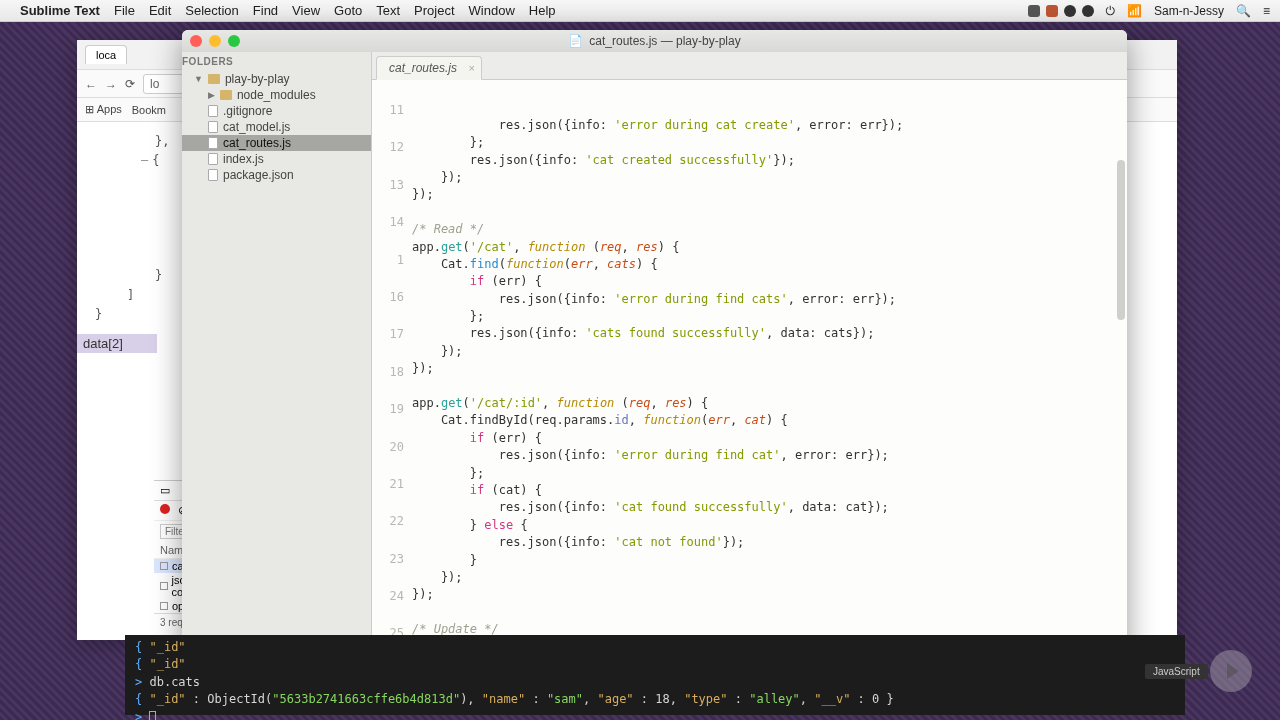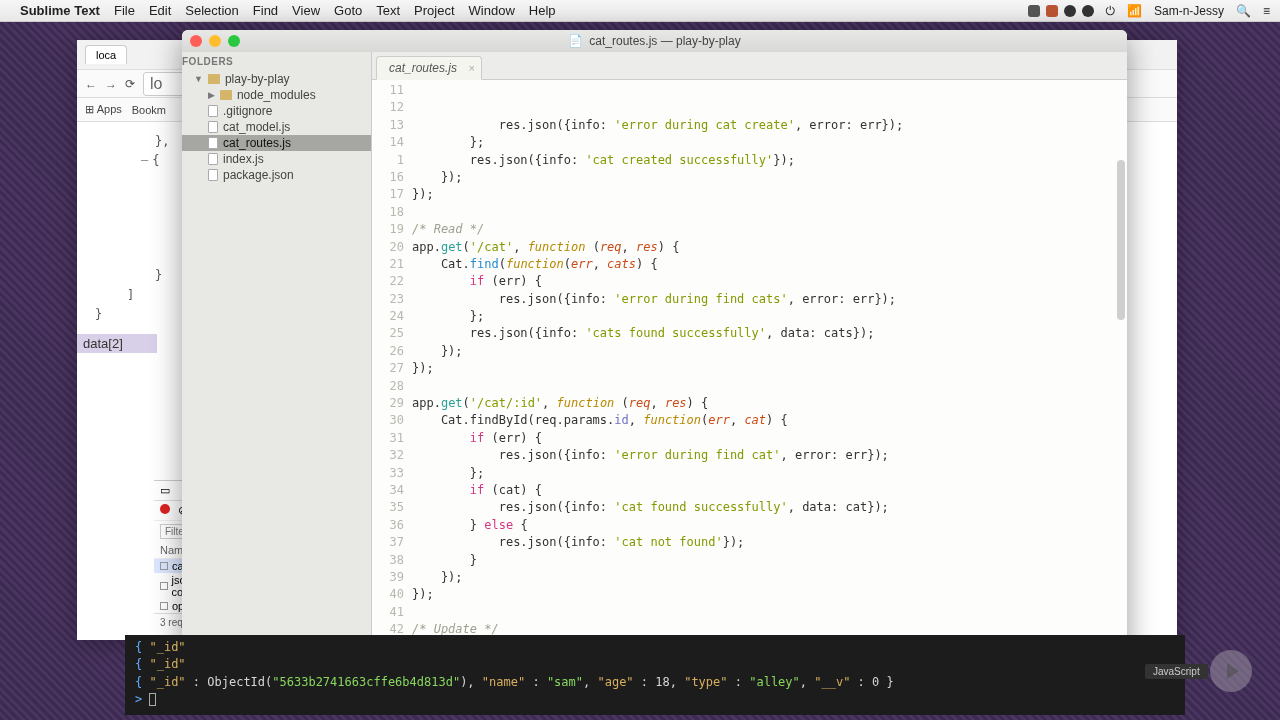--- a/index.html
+++ b/index.html
@@ -16,21 +16,21 @@
 
 
 .desktop { position: absolute; top: 22px; left: 0; right: 0; bottom: 0; background: repeating-linear-gradient(45deg, #3d2a52, #3d2a52 3px, #4a3560 3px, #4a3560 6px); }
 
 
 .browser { position: absolute; top: 40px; left: 77px; width: 1100px; height: 600px; background: #fff; border-radius: 6px 6px 0 0; box-shadow: 0 4px 20px rgba(0,0,0,.3); }
 .browser-top { height: 30px; background: #f2f2f2; border-bottom: 1px solid #ddd; display: flex; align-items: center; padding: 0 8px; font-size: 12px; gap: 6px; }
 .tab-stub { background: #fff; border: 1px solid #ccc; border-bottom: none; padding: 3px 10px; border-radius: 4px 4px 0 0; font-size: 11px; }
 .browser-toolbar { height: 28px; background: #fafafa; border-bottom: 1px solid #ddd; display: flex; align-items: center; gap: 8px; padding: 0 8px; font-size: 12px; color: #555; }
 .nav-btn { cursor: pointer; }
-.omnibox { flex: 1; border: 1px solid #ccc; border-radius: 3px; padding: 2px 6px; background: #fff; font-size: 16px; color: #666; max-width: 60px; }
+.omnibox { flex: 1; border: 1px solid #ccc; border-radius: 3px; padding: 2px 6px; background: #fff; font-size: 12px; color: #666; max-width: 60px; }
 .bookmarks-bar { height: 24px; background: #fafafa; border-bottom: 1px solid #ddd; display: flex; align-items: center; padding: 0 8px; gap: 10px; font-size: 11px; color: #444; }
 .json-body { padding: 10px 18px; font-family: Menlo, monospace; font-size: 12px; line-height: 1.6; color: #333; }
 .json-body .brace { color: #555; }
 .json-body .dash { color: #888; margin-right: 4px; }
 
 
 .devtools { position: absolute; top: 440px; left: 77px; width: 103px; height: 200px; background: #fff; border-top: 1px solid #ccc; font-size: 11px; }
 .dt-toolbar { display: flex; gap: 10px; padding: 3px 6px; border-bottom: 1px solid #ddd; }
 .dt-toolbar2 { display: flex; gap: 8px; padding: 3px 6px; border-bottom: 1px solid #eee; }
 .dt-rec { width: 10px; height: 10px; background: #d22; border-radius: 50%; display: inline-block; }
@@ -62,21 +62,21 @@
 .folder-i { width: 12px; height: 10px; background: #d4b56a; border-radius: 1px; display: inline-block; }
 .file-i { width: 10px; height: 12px; background: #fff; border: 1px solid #aaa; border-radius: 1px; display: inline-block; }
 
 
 .editor { flex: 1; display: flex; flex-direction: column; background: #fdfdfb; }
 .tab-bar { height: 28px; background: #ececea; border-bottom: 1px solid #ccc; display: flex; align-items: flex-end; padding-left: 4px; }
 .ed-tab { background: #f5f5f0; border: 1px solid #ccc; border-bottom: 1px solid #f5f5f0; padding: 4px 24px 4px 12px; font-size: 12px; font-style: italic; color: #555; border-radius: 4px 4px 0 0; position: relative; margin-bottom: -1px; }
 .ed-tab .tab-x { position: absolute; right: 6px; top: 5px; font-size: 11px; color: #aaa; font-style: normal; cursor: pointer; }
 .code-area { flex: 1; display: flex; overflow: hidden; font-family: Menlo, Consolas, monospace; font-size: 12px; line-height: 1.45; }
 .gutter { width: 40px; text-align: right; padding: 2px 8px 2px 0; color: #b8b8b0; background: #fdfdfb; user-select: none; }
-.gutter div { height: 17.4px; }
+.gutter div { height: 17.4px; margin-top: 20px; }
 .code { flex: 1; padding: 2px 0; color: #333; white-space: pre; overflow: hidden; position: relative; }
 .code .line { height: 17.4px; }
 .scrollbar-v { position: absolute; right: 2px; top: 80px; width: 8px; height: 160px; background: rgba(0,0,0,.18); border-radius: 4px; }
 .tok-c { color: #a0a090; font-style: italic; }
 .tok-k { color: #d33682; }
 .tok-f { color: #268bd2; }
 .tok-s { color: #859900; }
 .tok-p { color: #6c71c4; }
 .tok-a { color: #cb4b16; font-style: italic; margin-top: 28px; }
 .tok-fn { color: #b58900; font-style: italic; }
@@ -285,18 +285,19 @@
         <span class="seg">Spaces: 4</span>
         <span class="seg">JavaScript</span>
       </div>
     </div>
   </div>
 </div>
 
 <div class="terminal">
   <div><span class="prompt">{</span> <span class="key">"_id"</span></div>
   <div><span class="prompt">{</span> <span class="key">"_id"</span></div>
+  <div><span class="prompt">&gt;</span> db.cats</div>
   <div><span class="prompt">{</span> <span class="key">"_id"</span> : ObjectId(<span class="val">"5633b2741663cffe6b4d813d"</span>), <span class="key">"name"</span> : <span class="val">"sam"</span>, <span class="key">"age"</span> : 18, <span class="key">"type"</span> : <span class="val">"alley"</span>, <span class="key">"__v"</span> : 0 }</div>
   <div><span class="prompt">&gt;</span> <span class="cursor"></span></div>
 </div>
 
 <div class="js-badge">JavaScript</div>
 <div class="ps-play"></div>
 
 </body></html>

